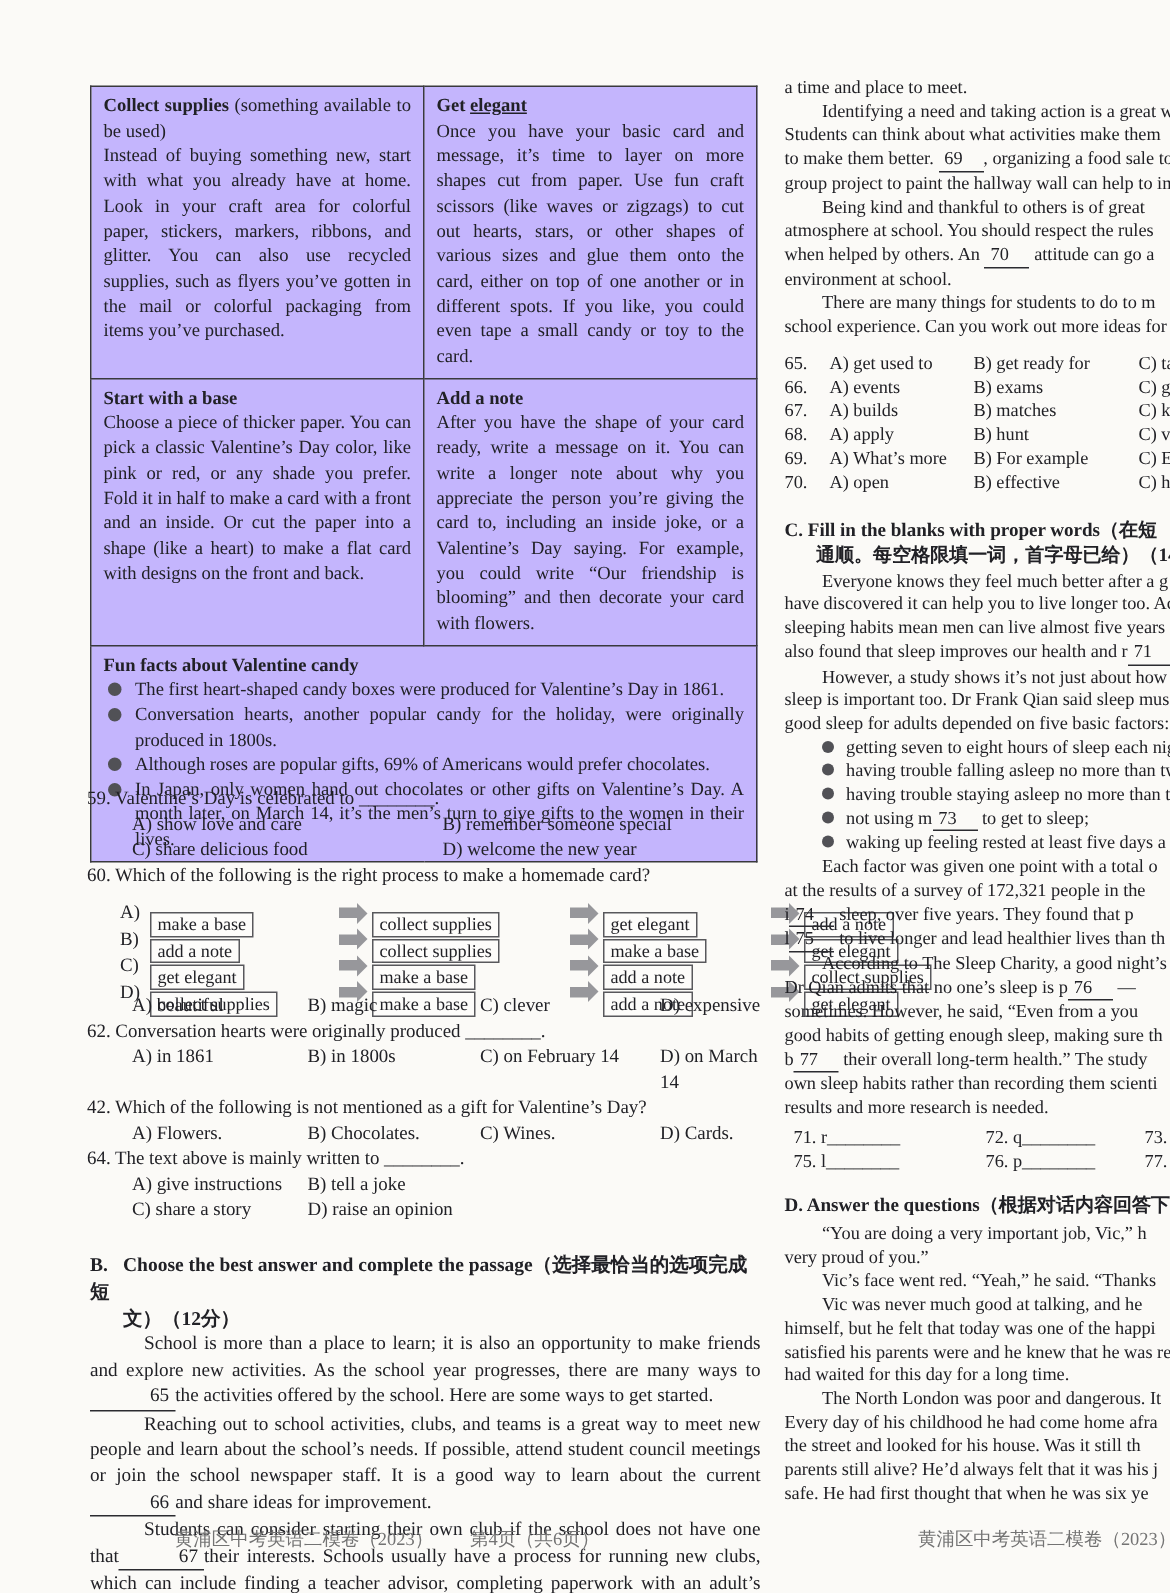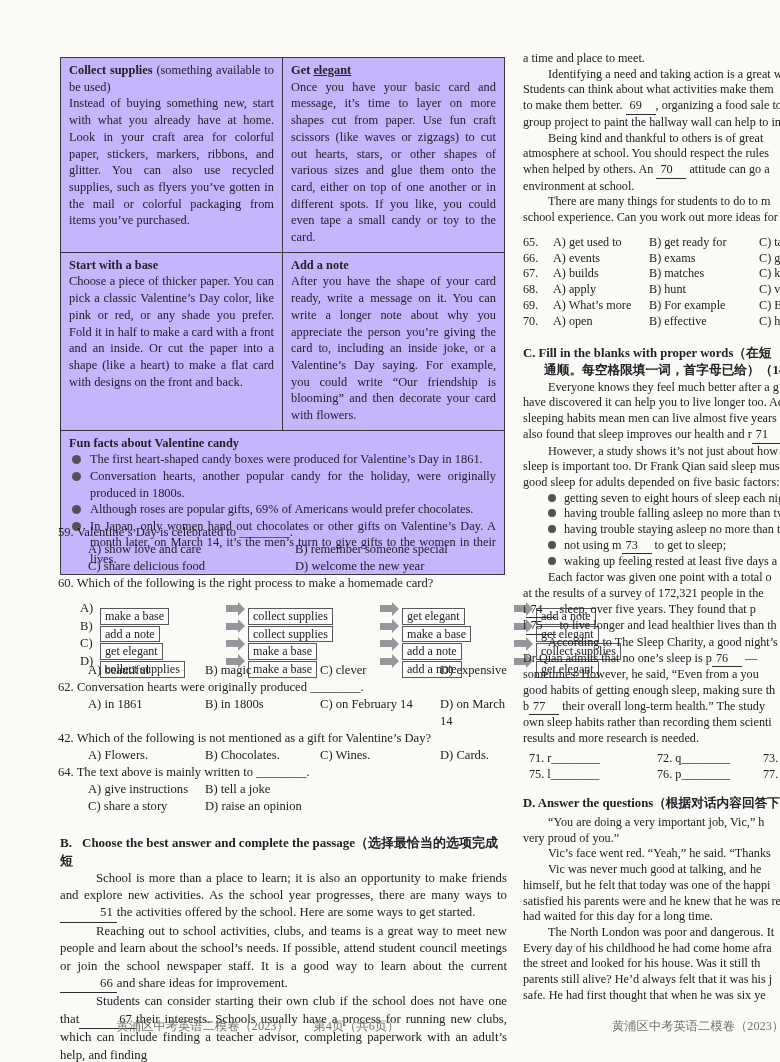--- a/index.html
+++ b/index.html
@@ -187,22 +187,23 @@
       <span>B) tell a joke</span>
       <span>C) share a story</span>
       <span>D) raise an opinion</span>
     </div>
   </div>
 
   <div class="bsec">
     <div class="bhead">
       <span class="bl">B.</span><span>Choose the best answer and complete the passage（选择最恰当的选项完成短</span>
     </div>
+    <div class="bhead ind2">文）（12分）</div>
     <div id="b-paras">
-        <p class="bpara">School is more than a place to learn; it is also an opportunity to make friends and explore new activities. As the school year progresses, there are many ways to<span class="blank">51</span>the activities offered by the school. Here are some ways to get started.</p>
+        <p class="bpara">School is more than a place to learn; it is also an opportunity to make friends and explore new activities. As the school year progresses, there are many ways to<span class="blank">65</span>the activities offered by the school. Here are some ways to get started.</p>
         <p class="bpara">Reaching out to school activities, clubs, and teams is a great way to meet new people and learn about the school’s needs. If possible, attend student council meetings or join the school newspaper staff. It is a good way to learn about the current<span class="blank">66</span>and share ideas for improvement.</p>
         <p class="bpara">Students can consider starting their own club if the school does not have one that<span class="blank">67</span>their interests. Schools usually have a process for running new clubs, which can include finding a teacher advisor, completing paperwork with an adult’s help, and finding</p>
       </div>
   </div>
 
   <div class="footer fl">黄浦区中考英语二模卷（2023）　　第4页（共6页）</div>
 
   <div class="rpage">
     <div id="r-para1">
         <div class="rline">a time and place to meet.</div>

